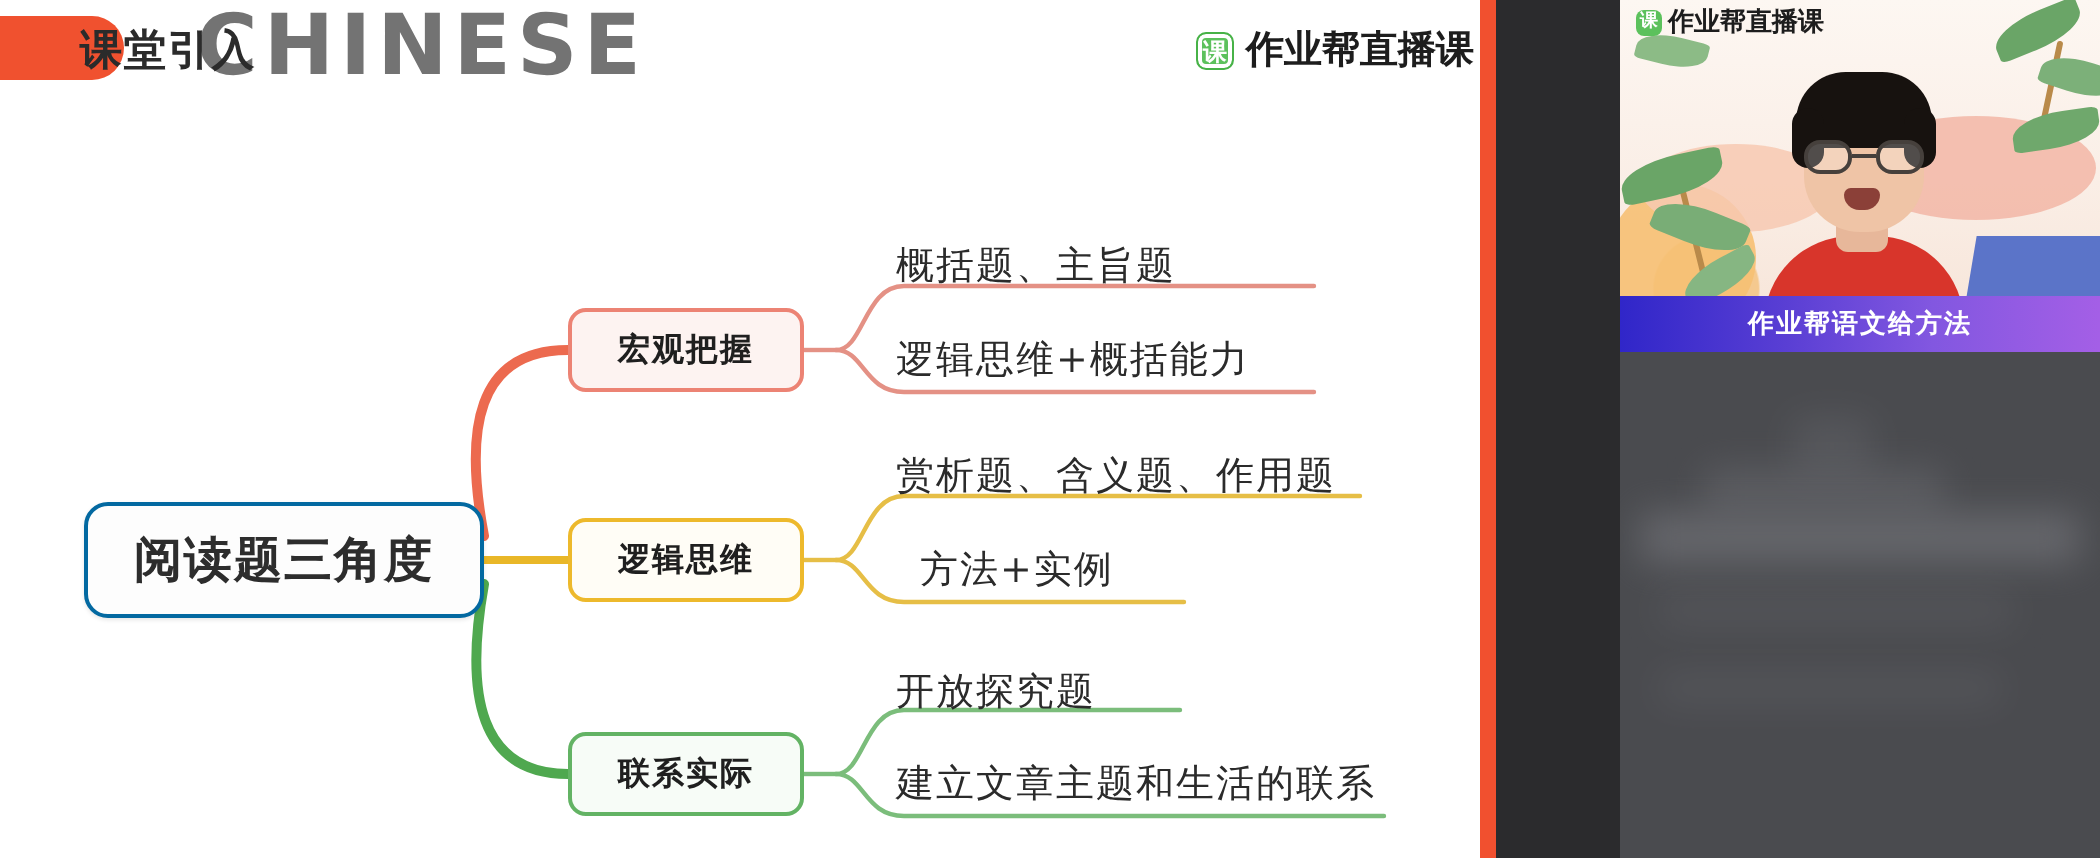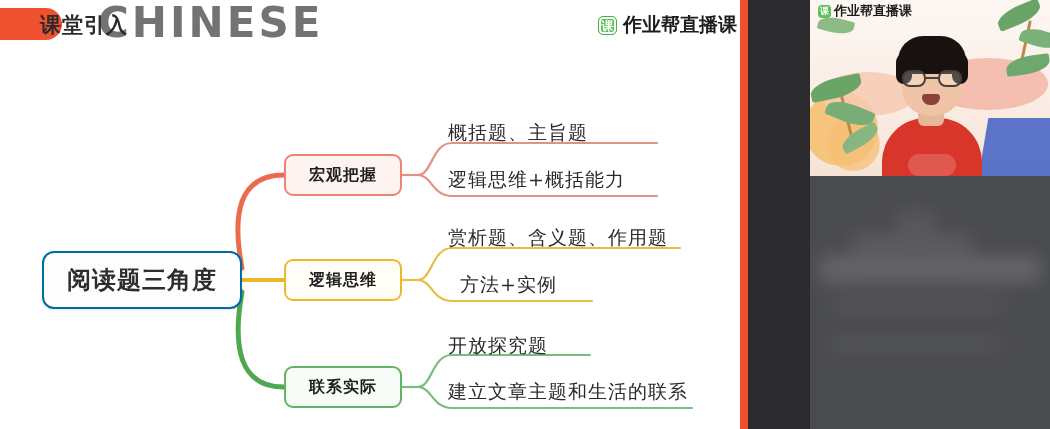--- a/index.html
+++ b/index.html
@@ -416,20 +416,23 @@
         <div class="p-lens right"></div>
       </div>
       <div class="p-mouth"></div>
     </div>
 
     <div class="v-brand">
       <div class="v-brand-badge">课</div>
       <div class="v-brand-text">作业帮直播课</div>
     </div>
 
+    <div class="v-banner">
+      <div class="v-banner-text">作业帮语文给方法</div>
+    </div>
   </div>
 
   <div class="blur-zone">
     <div class="blur-blob bb3"></div>
     <div class="blur-blob bb2"></div>
     <div class="blur-blob bb1"></div>
     <div class="blur-blob bb4"></div>
     <div class="blur-blob bb5"></div>
   </div>
 

